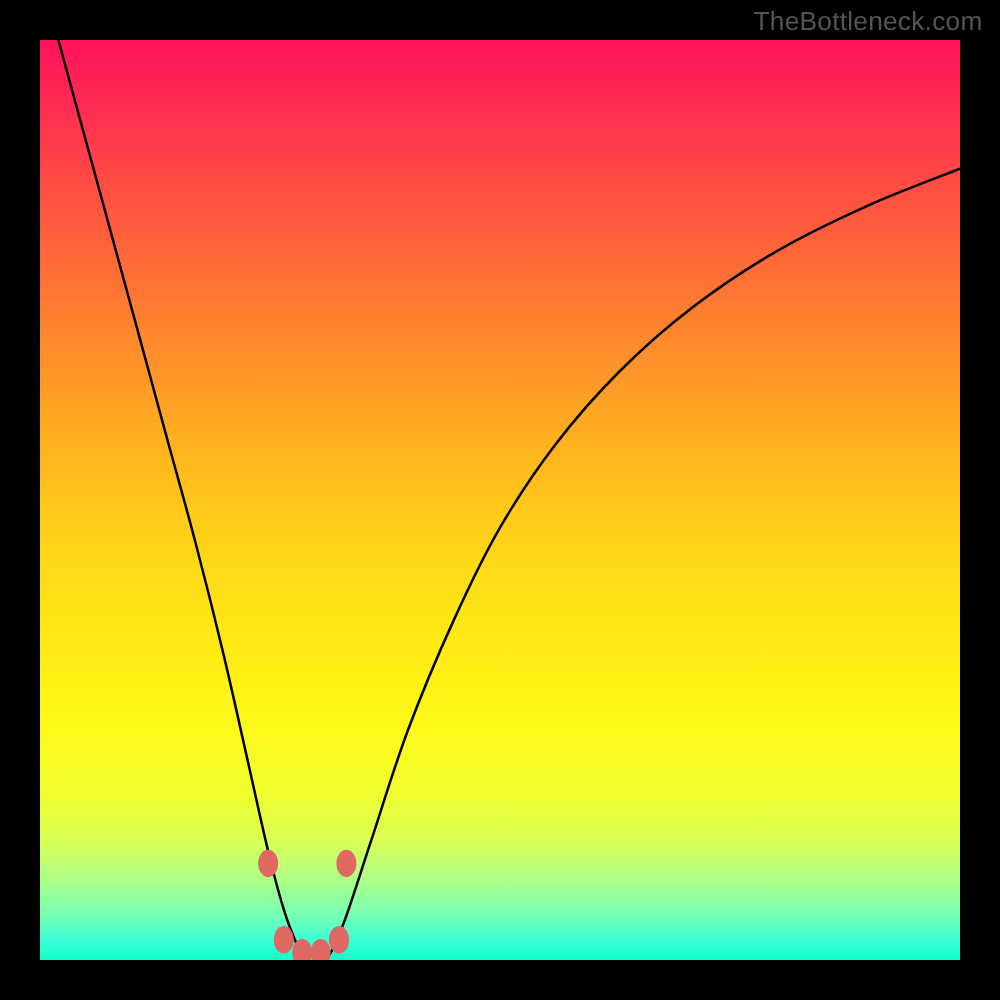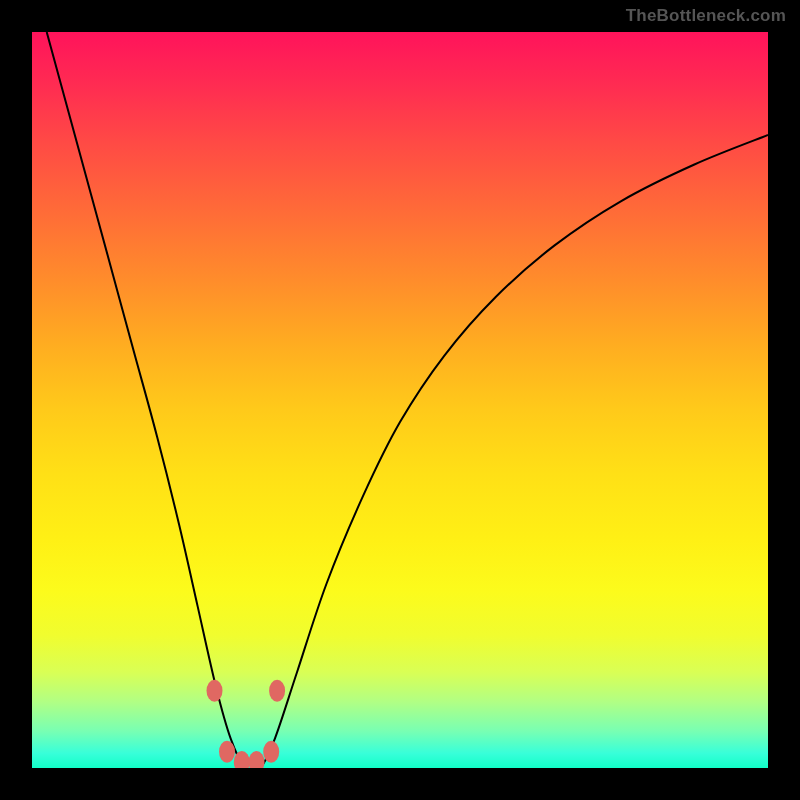--- a/index.html
+++ b/index.html
@@ -48,22 +48,22 @@
       #78ffb3 95%,
       #38ffd9 98%,
       #12ffc8 100%
     );
   }
   .watermark {
     position: absolute;
     top: 6px;
     right: 14px;
     color: #555;
-    font-size: 17px;
-    font-weight: 700;
+    font-size: 21px;
+    font-weight: 400;
     letter-spacing: 0.2px;
     user-select: none;
   }
   svg.curve {
     position: absolute;
     top: 0; left: 0;
     width: 736px;
     height: 736px;
     overflow: visible;
   }

